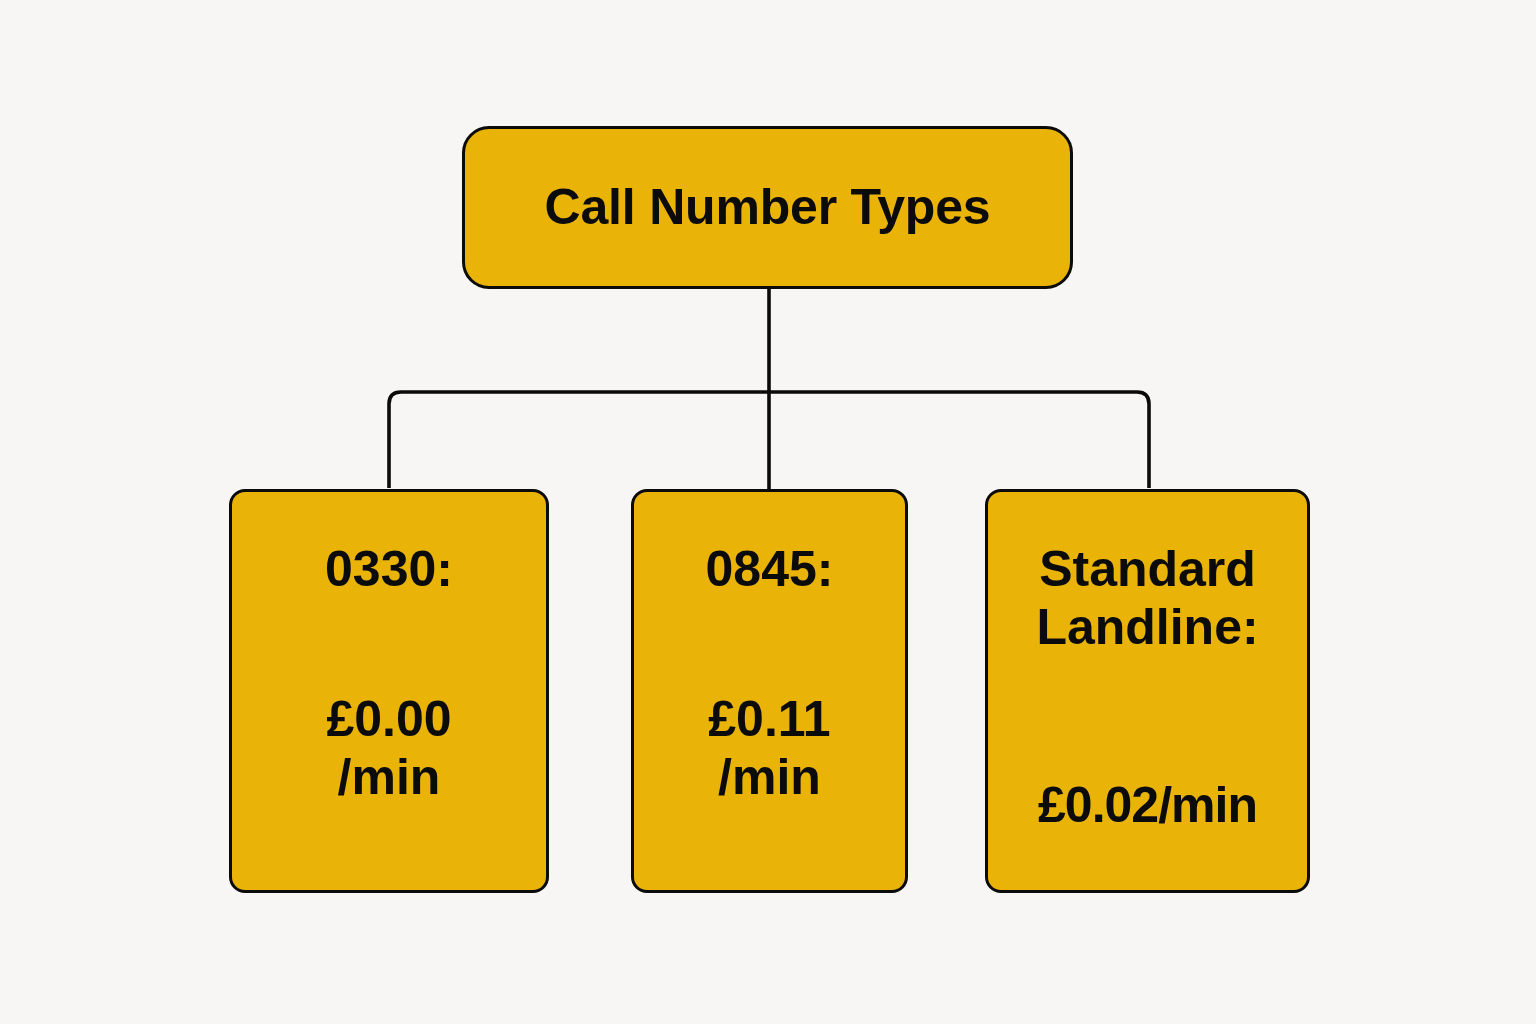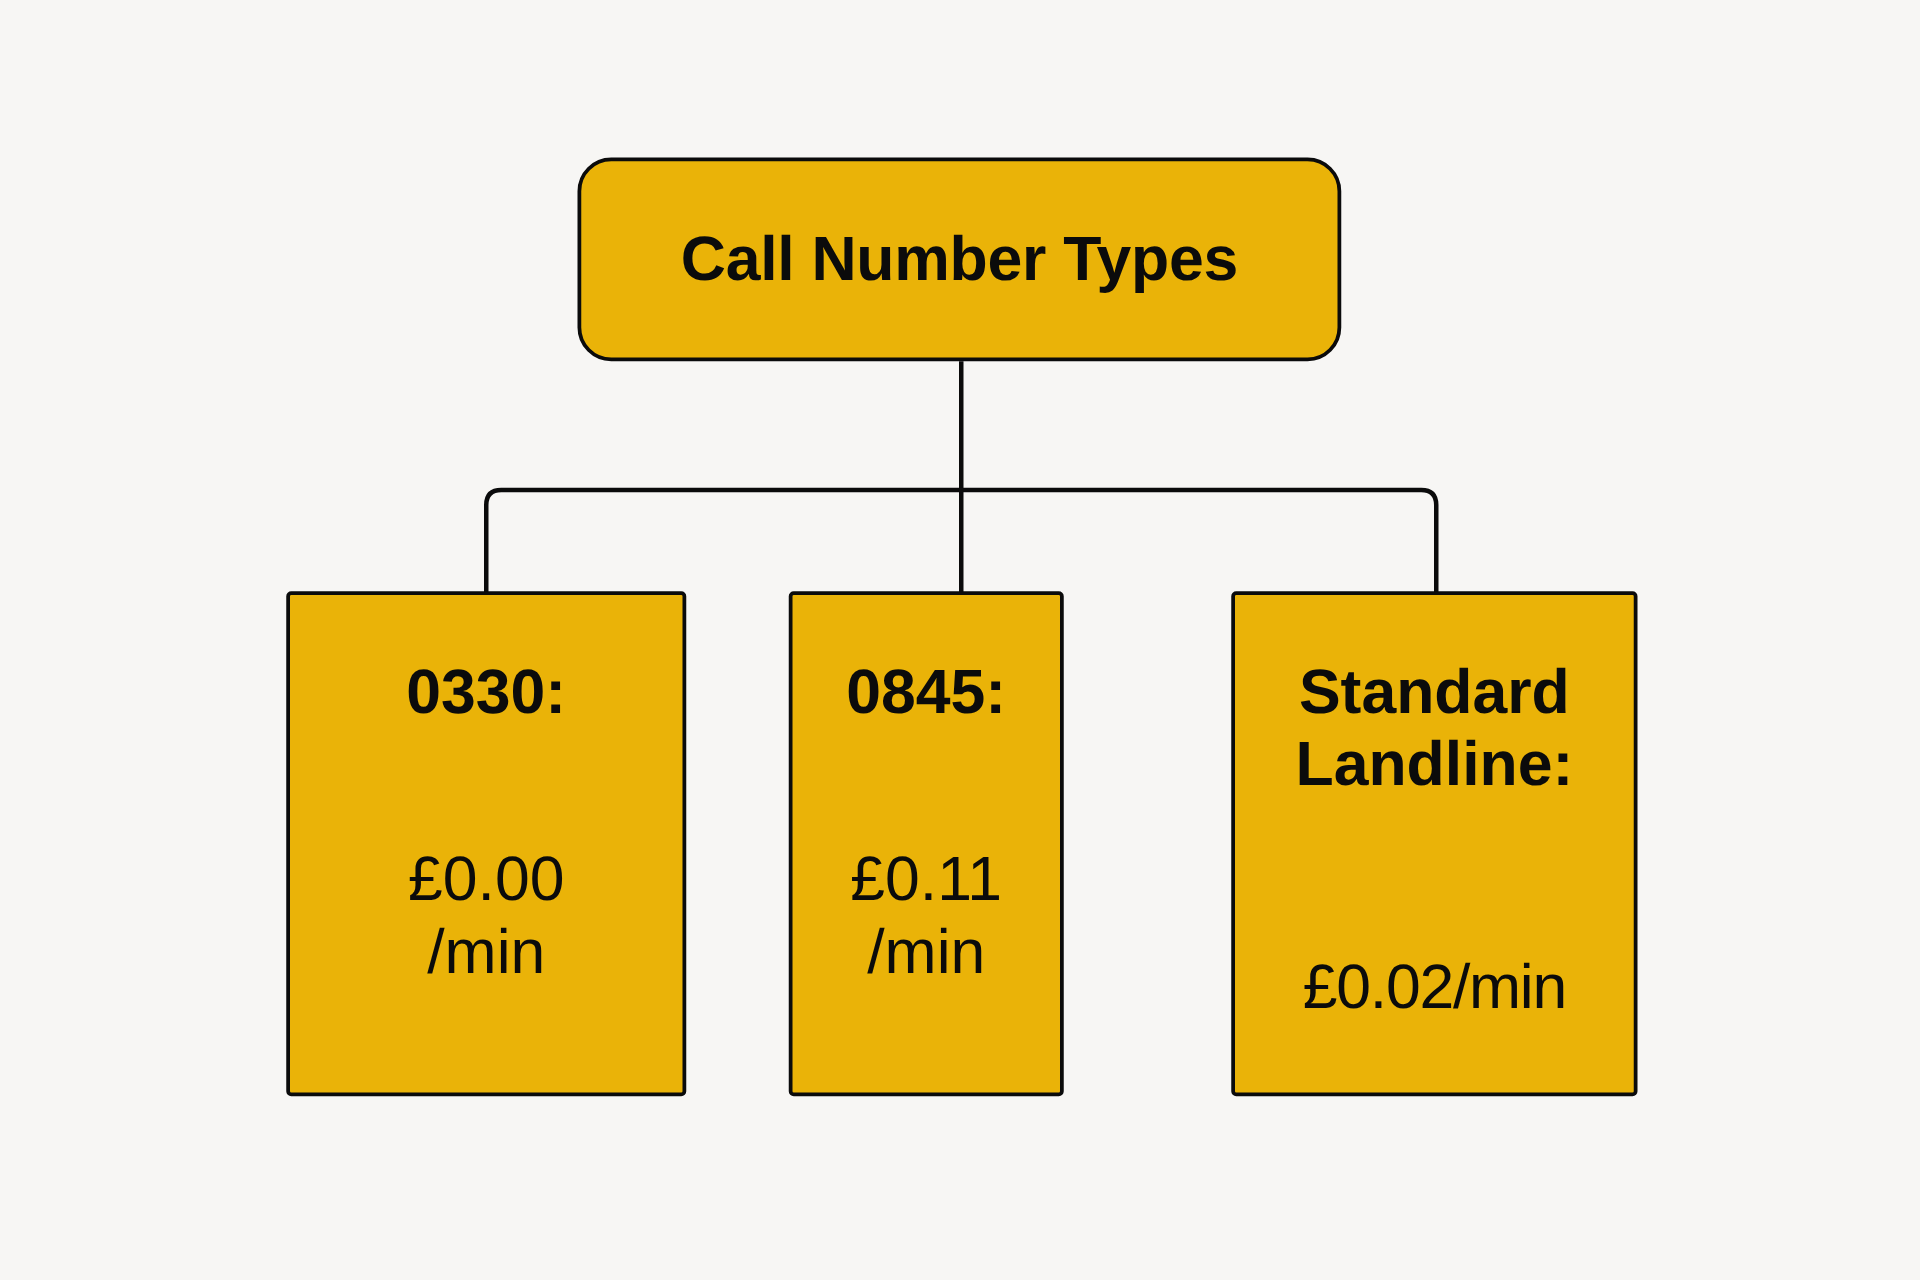--- a/index.html
+++ b/index.html
@@ -49,40 +49,40 @@
   }
   #node-root .node-title {
     font-size: 50px;
     font-weight: bold;
     letter-spacing: -0.2px;
     line-height: 1.05;
     white-space: nowrap;
   }
   
   .child {
-    border-radius: 4px;
-    top: 473px;
+    border-radius: 16px;
+    top: 489px;
     height: 404px;
     padding: 0 6px;
     justify-content: flex-start;
   }
   #node-child-0 { left: 229px; width: 320px; }
-  #node-child-1 { left: 631px; width: 220px; }
+  #node-child-1 { left: 631px; width: 277px; }
   #node-child-2 { left: 985px; width: 325px; }
 
   .child .node-label {
     font-size: 50px;
     font-weight: bold;
     line-height: 1.16;
     margin-top: 48px;
     width: 100%;
   }
   .child .node-value {
     font-size: 50px;
-    font-weight: normal;
+    font-weight: bold;
     line-height: 1.16;
     width: 100%;
     white-space: pre-line;
   }
   
   #node-child-0 .node-value { margin-top: 92px; }
   #node-child-1 .node-value { margin-top: 92px; }
   #node-child-2 .node-value { margin-top: 120px; }
 
   

